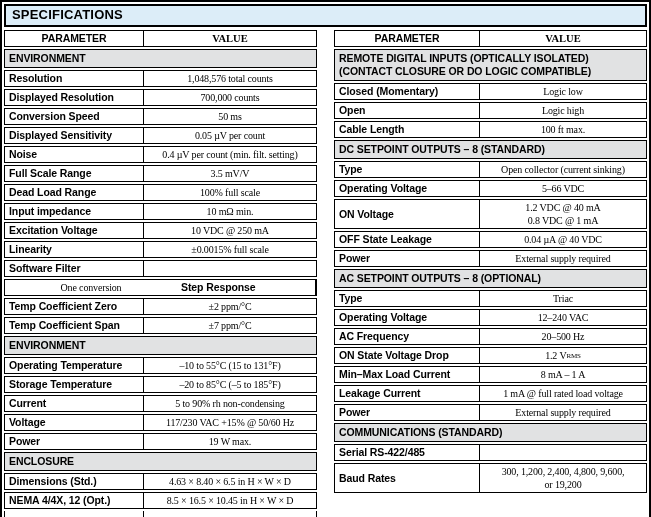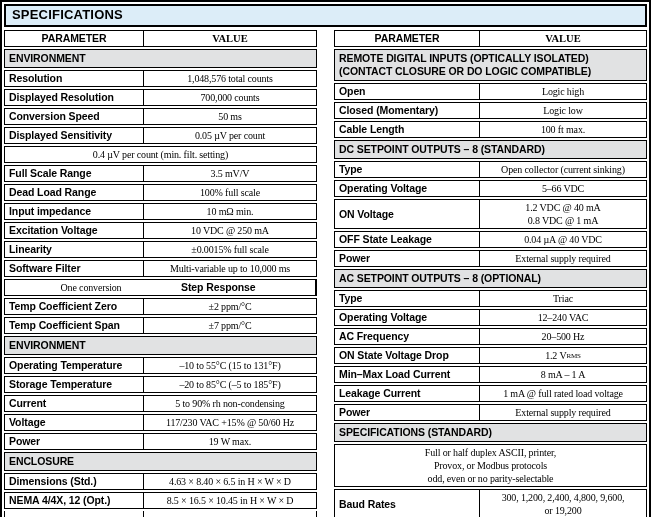--- a/index.html
+++ b/index.html
@@ -70,20 +70,21 @@
         </div>
         <div class="row data-row">
           <div class="cell param-cell">Conversion Speed</div>
           <div class="cell value-cell">50 ms</div>
         </div>
         <div class="row data-row">
           <div class="cell param-cell">Displayed Sensitivity</div>
           <div class="cell value-cell">0.05 µV per count</div>
         </div>
         <div class="row data-row">
+          <div class="cell param-cell">Noise</div>
           <div class="cell value-cell">0.4 µV per count (min. filt. setting)</div>
         </div>
         <div class="row data-row">
           <div class="cell param-cell">Full Scale Range</div>
           <div class="cell value-cell">3.5 mV/V</div>
         </div>
         <div class="row data-row">
           <div class="cell param-cell">Dead Load Range</div>
           <div class="cell value-cell">100% full scale</div>
         </div>
@@ -94,21 +95,20 @@
         <div class="row data-row">
           <div class="cell param-cell">Excitation Voltage</div>
           <div class="cell value-cell">10 VDC @ 250 mA</div>
         </div>
         <div class="row data-row">
           <div class="cell param-cell">Linearity</div>
           <div class="cell value-cell">±0.0015% full scale</div>
         </div>
         <div class="row data-row">
           <div class="cell param-cell">Software Filter</div>
-          <div class="cell value-cell">Multi-variable up to 10,000 ms</div>
         </div>
         <div class="row data-row">
           <div class="cell value-cell">One conversion</div>
           <div class="cell param-cell">Step Response</div>
         </div>
         <div class="row data-row">
           <div class="cell param-cell">Temp Coefficient Zero</div>
           <div class="cell value-cell">±2 ppm/°C</div>
         </div>
         <div class="row data-row">
@@ -151,26 +151,26 @@
         </div>
       </div>
     <div class="spec-table" id="table-right">
         <div class="row header-row">
           <div class="cell param-cell">PARAMETER</div>
           <div class="cell value-cell">VALUE</div>
         </div>
         <div class="section-row">REMOTE DIGITAL INPUTS (OPTICALLY ISOLATED)
 (CONTACT CLOSURE OR DO LOGIC COMPATIBLE)</div>
         <div class="row data-row">
+          <div class="cell param-cell">Closed (Momentary)</div>
+          <div class="cell value-cell">Logic low</div>
+        </div>
+        <div class="row data-row">
           <div class="cell param-cell">Open</div>
           <div class="cell value-cell">Logic high</div>
-        </div>
-        <div class="row data-row">
-          <div class="cell param-cell">Closed (Momentary)</div>
-          <div class="cell value-cell">Logic low</div>
         </div>
         <div class="row data-row">
           <div class="cell param-cell">Cable Length</div>
           <div class="cell value-cell">100 ft max.</div>
         </div>
         <div class="section-row">DC SETPOINT OUTPUTS – 8 (STANDARD)</div>
         <div class="row data-row">
           <div class="cell param-cell">Type</div>
           <div class="cell value-cell">Open collector (current sinking)</div>
         </div>
@@ -213,25 +213,23 @@
           <div class="cell value-cell">8 mA – 1 A</div>
         </div>
         <div class="row data-row">
           <div class="cell param-cell">Leakage Current</div>
           <div class="cell value-cell">1 mA @ full rated load voltage</div>
         </div>
         <div class="row data-row">
           <div class="cell param-cell">Power</div>
           <div class="cell value-cell">External supply required</div>
         </div>
-        <div class="section-row">SPECIFICATIONS (STANDARD)</div>
-        <div class="row data-row">
-          <div class="cell value-cell">Full or half duplex ASCII, printer,
-Provox, or Modbus protocols
-odd, even or no parity-selectable</div>
+        <div class="section-row">COMMUNICATIONS (STANDARD)</div>
+        <div class="row data-row">
+          <div class="cell param-cell">Serial RS-422/485</div>
         </div>
         <div class="row data-row">
           <div class="cell param-cell">Baud Rates</div>
           <div class="cell value-cell">300, 1,200, 2,400, 4,800, 9,600,
 or 19,200</div>
         </div>
       </div>
   </div>
 </div>
 

